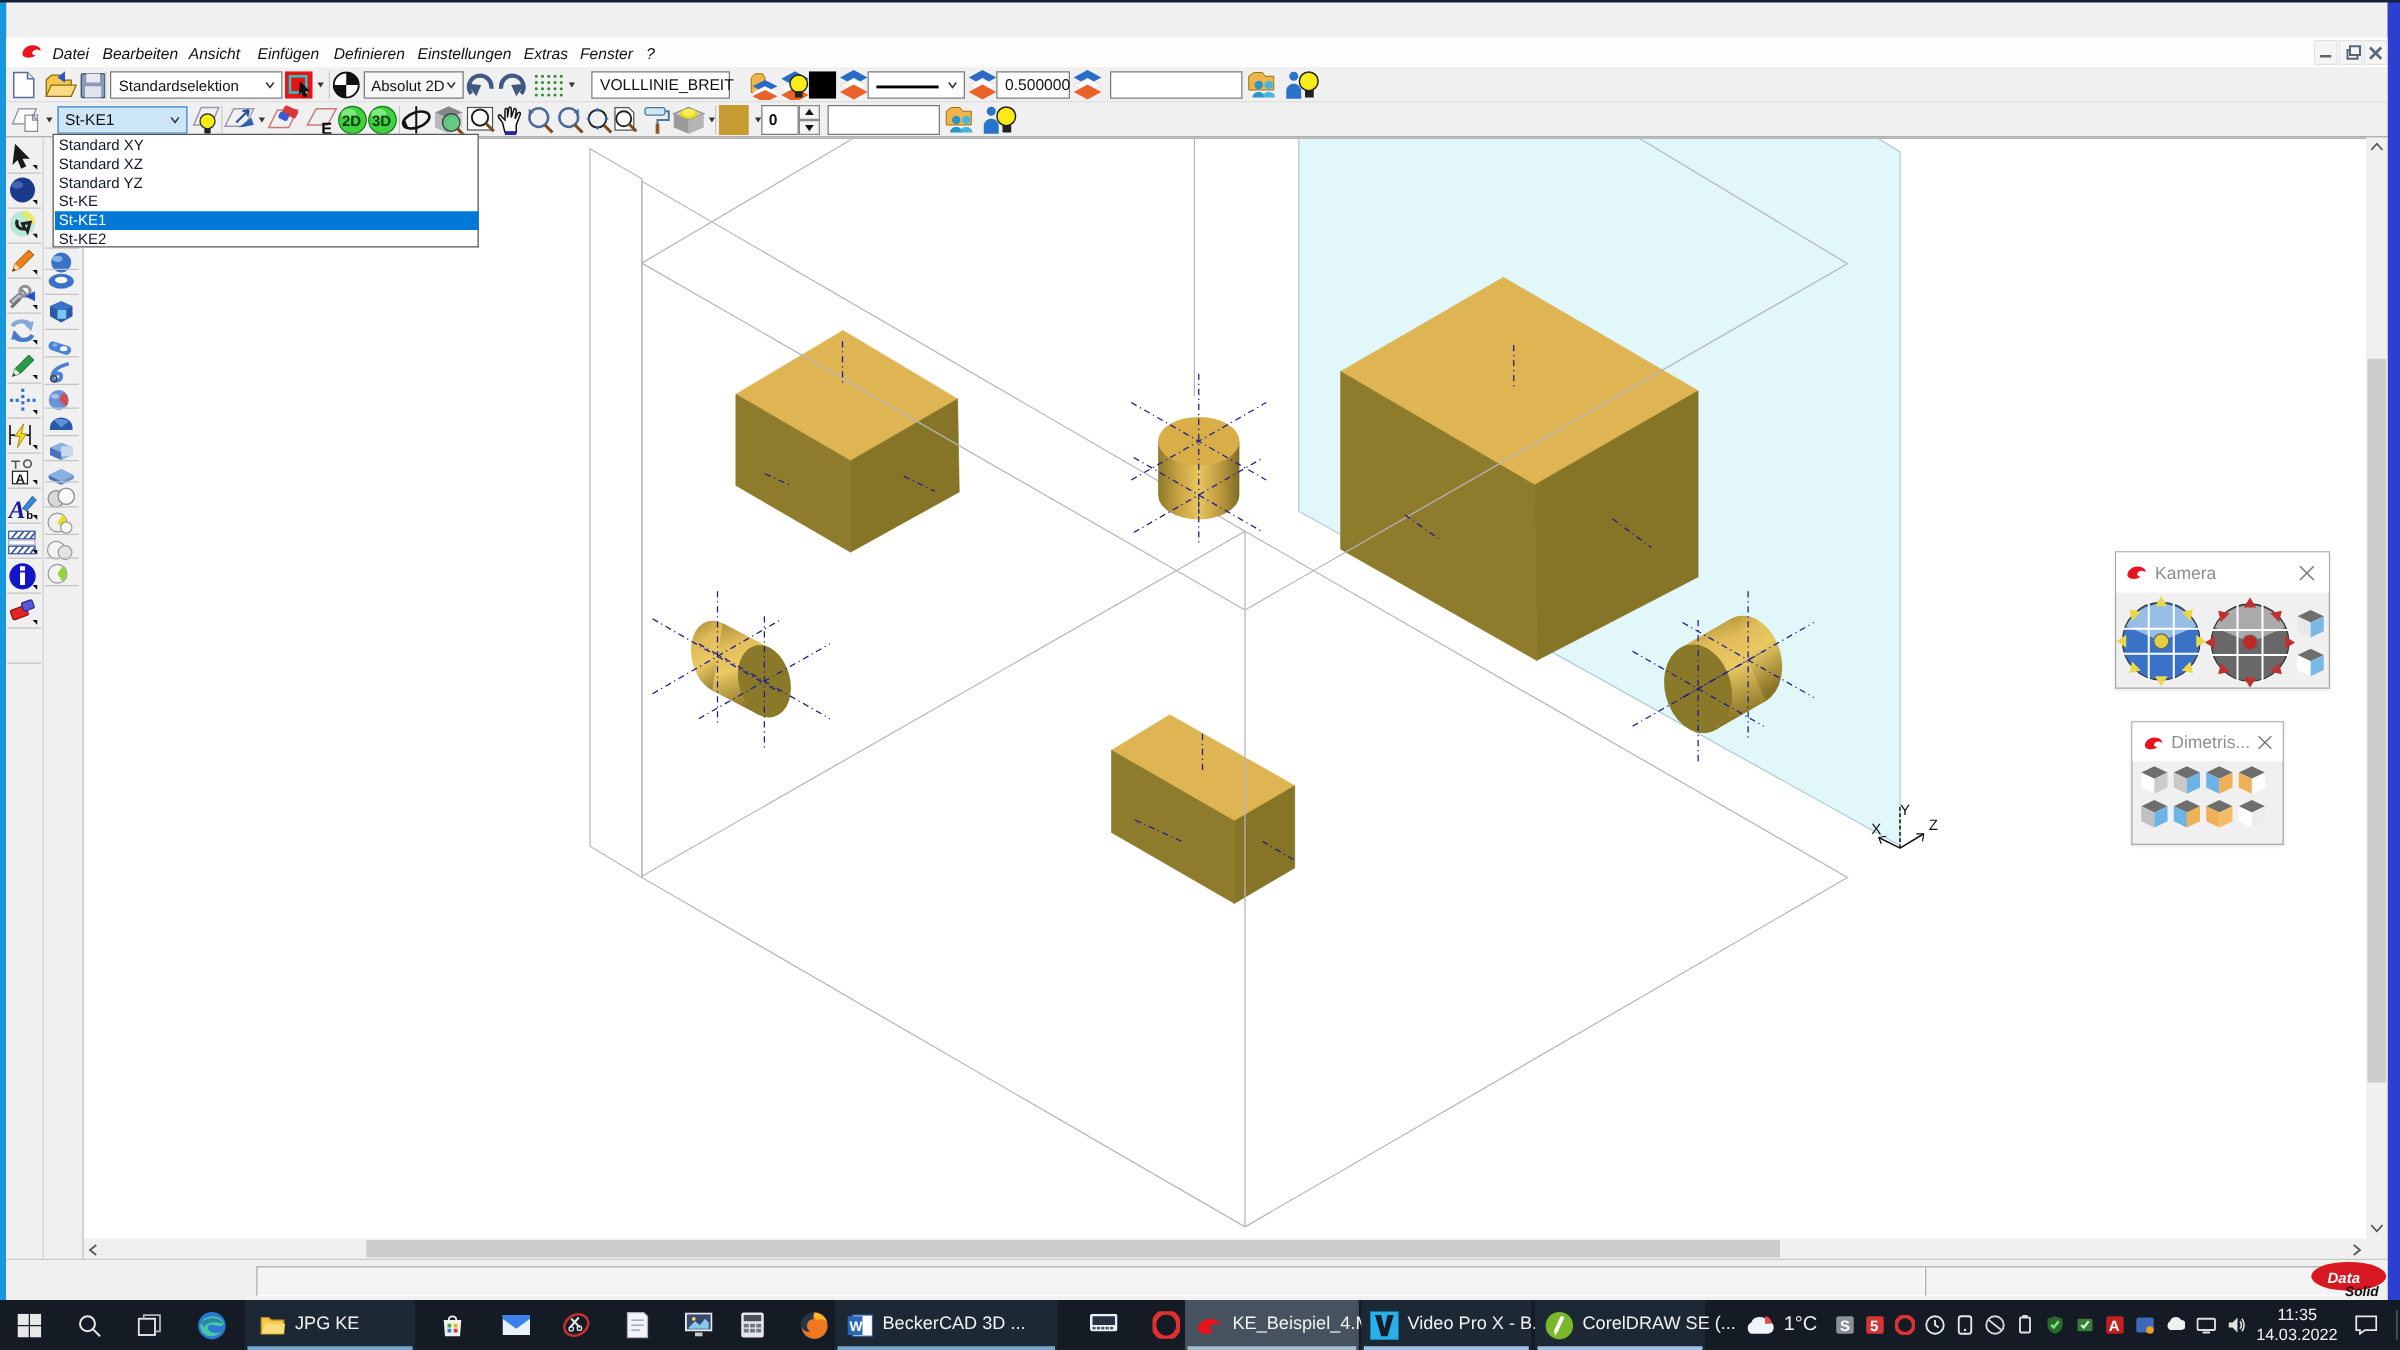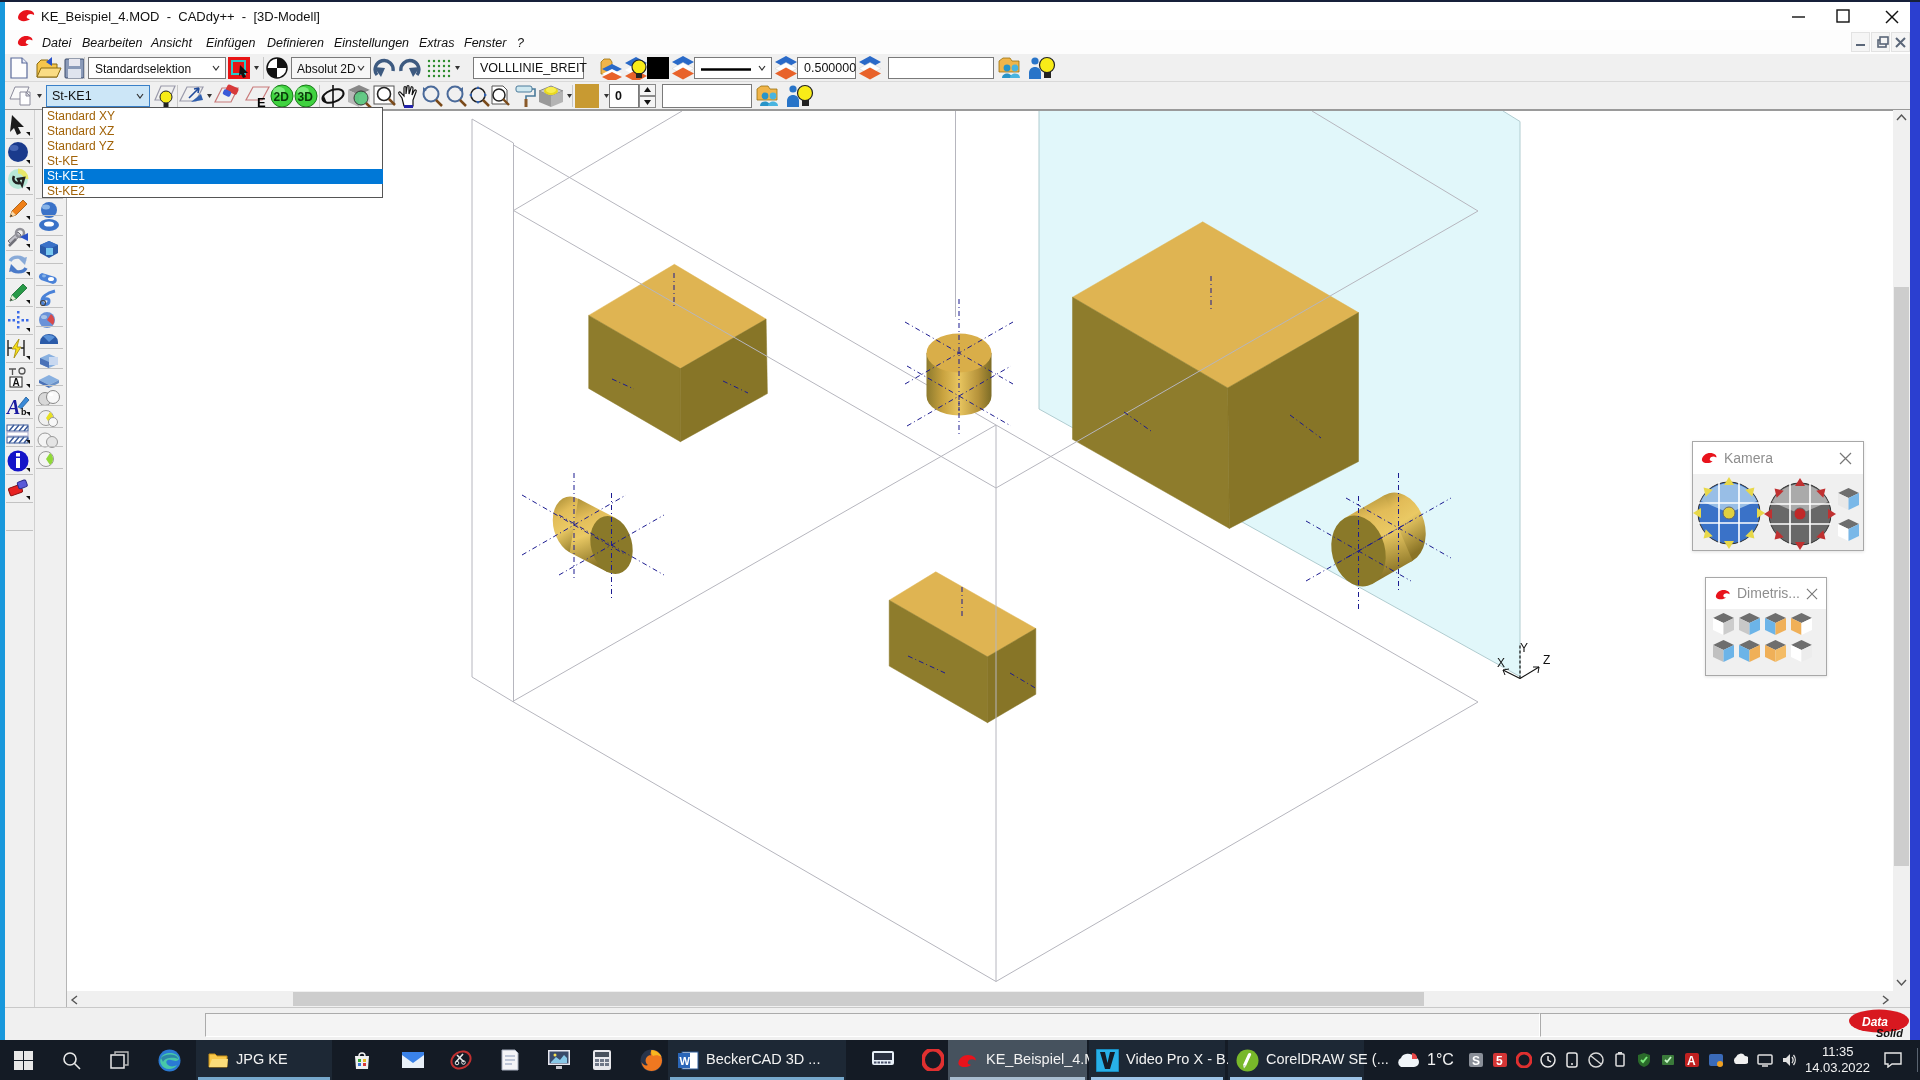--- a/index.html
+++ b/index.html
@@ -36,43 +36,31 @@
 
 #task { left:0px; top:1040px; width:1920px; height:44px; background:#141b25; }
 .tbtn { position:absolute; top:0; height:40px; }
 .tlabel { position:absolute; font-size:14.5px; color:#f2f2f2; top:11px; white-space:nowrap; }
 
 .panel { position:absolute; background:#f0f0f0; border:1px solid #a8a8a8; box-shadow:0 1px 3px rgba(0,0,0,0.12); }
 .phead { position:absolute; left:0; top:0; width:100%; background:#fff; }
 .ptitle { position:absolute; font-size:14px; color:#8e8e8e; }
 
 #dd { left:42px; top:107px; width:341px; height:91px; background:#fff; border:1px solid #555; z-index:50; }
-.ddi { position:absolute; left:1px; width:339px; height:15px; font-size:12px; color:#a16207; padding-left:3px; line-height:15px; }
+.ddi { position:absolute; left:1px; width:339px; height:15px; font-size:12px; color:#0f172a; padding-left:3px; line-height:15px; }
 .ddsel { background:#0078d7; color:#fff; }
 svg { display:block; }
 </style>
 </head>
 <body>
 <div id="root">
   <div id="bl" class="abs"></div>
   <div id="br" class="abs"></div>
   <div id="bt" class="abs"></div>
 
-  <div id="title" class="abs">
-    <svg class="abs" style="left:12px;top:7px" width="20" height="14" viewBox="0 0 20 14">
-      <path d="M1,9 C1,4 6,1 10,1 C15,1 18,4 17,6 C14,4 11,5 10,7 C9,9 11,10 13,10 C10,13 2,13 1,9 Z" fill="#e8131c"></path>
-    </svg>
-    <div class="txt">KE_Beispiel_4.MOD&nbsp;&nbsp;-&nbsp;&nbsp;CADdy++&nbsp;&nbsp;-&nbsp;&nbsp;[3D-Modell]</div>
-    <svg class="abs" style="left:1780px;top:0" width="125" height="28" viewBox="0 0 125 28">
-      <line x1="7" y1="15" x2="20" y2="15" stroke="#111" stroke-width="1.4"></line>
-      <rect x="52" y="8" width="12" height="12" fill="none" stroke="#111" stroke-width="1.4"></rect>
-      <line x1="101" y1="9" x2="113" y2="21" stroke="#111" stroke-width="1.4"></line>
-      <line x1="113" y1="9" x2="101" y2="21" stroke="#111" stroke-width="1.4"></line>
-    </svg>
-  </div>
 
   <div id="menu" class="abs">
     <svg class="abs" style="left:12px;top:5px" width="18" height="13" viewBox="0 0 20 14">
       <path d="M1,9 C1,4 6,1 10,1 C15,1 18,4 17,6 C14,4 11,5 10,7 C9,9 11,10 13,10 C10,13 2,13 1,9 Z" fill="#e8131c"></path>
     </svg>
     <div class="mi" style="left:37px">Datei</div>
     <div class="mi" style="left:77px">Bearbeiten</div>
     <div class="mi" style="left:146px">Ansicht</div>
     <div class="mi" style="left:201px">Einfügen</div>
     <div class="mi" style="left:262px">Definieren</div>

